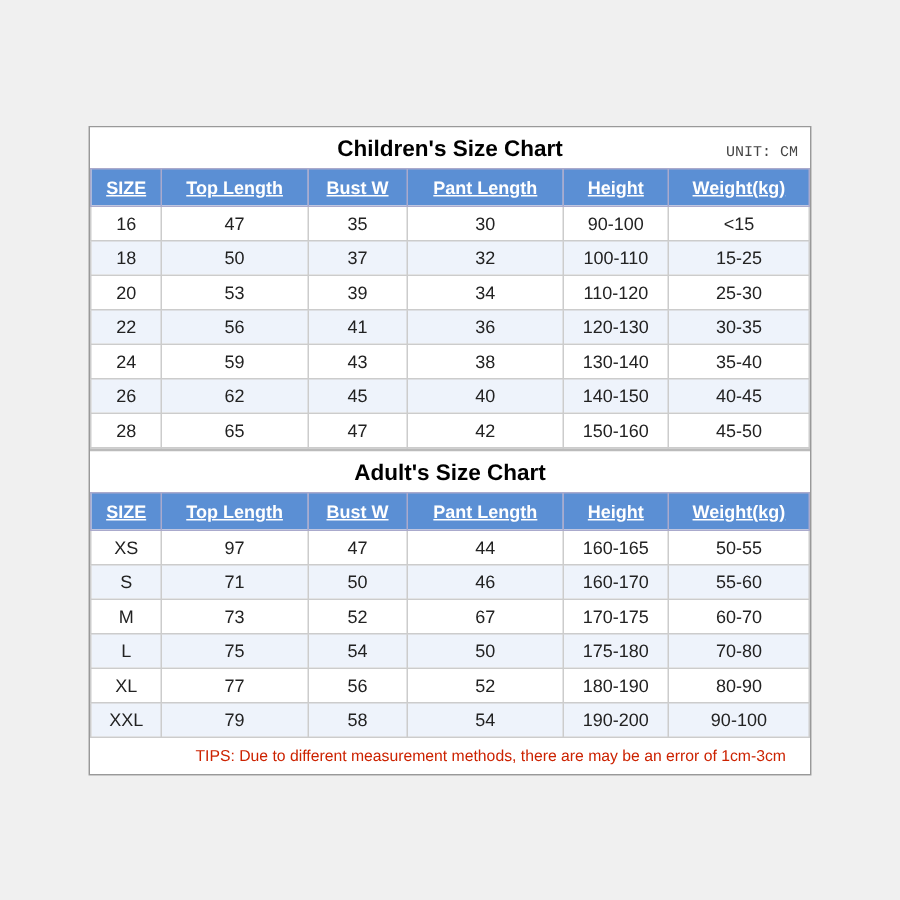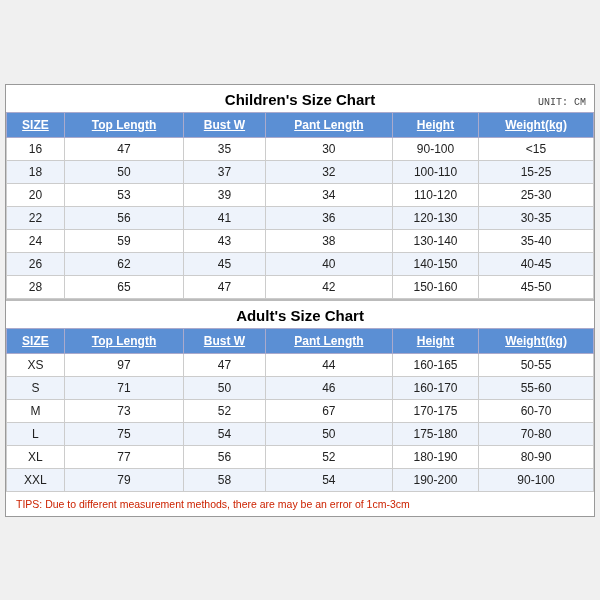--- a/index.html
+++ b/index.html
@@ -8,21 +8,21 @@
       display: flex;
       justify-content: center;
       align-items: center;
       width: 600px;
       height: 600px;
       font-family: Arial, sans-serif;
     }
     .chart-container {
       background: #fff;
       border: 1.5px solid #999;
-      width: 590px;
+      width: 482px;
       padding: 0;
     }
     .section-title-row {
       display: flex;
       align-items: center;
       justify-content: center;
       background: #fff;
       padding: 6px 10px 4px 10px;
       position: relative;
     }
@@ -66,21 +66,21 @@
     tbody tr:nth-child(even) td {
       background: #eef3fb;
     }
     tbody tr td:first-child {
       font-weight: normal;
     }
     .tips-row {
       padding: 6px 16px 6px 10px;
       font-size: 10.5px;
       color: #cc2200;
-      text-align: left;
+      text-align: right;
     }
     .divider {
       height: 2px;
       background: #bbb;
     }
   </style>
 </head>
 <body>
 
 <div class="chart-container">

